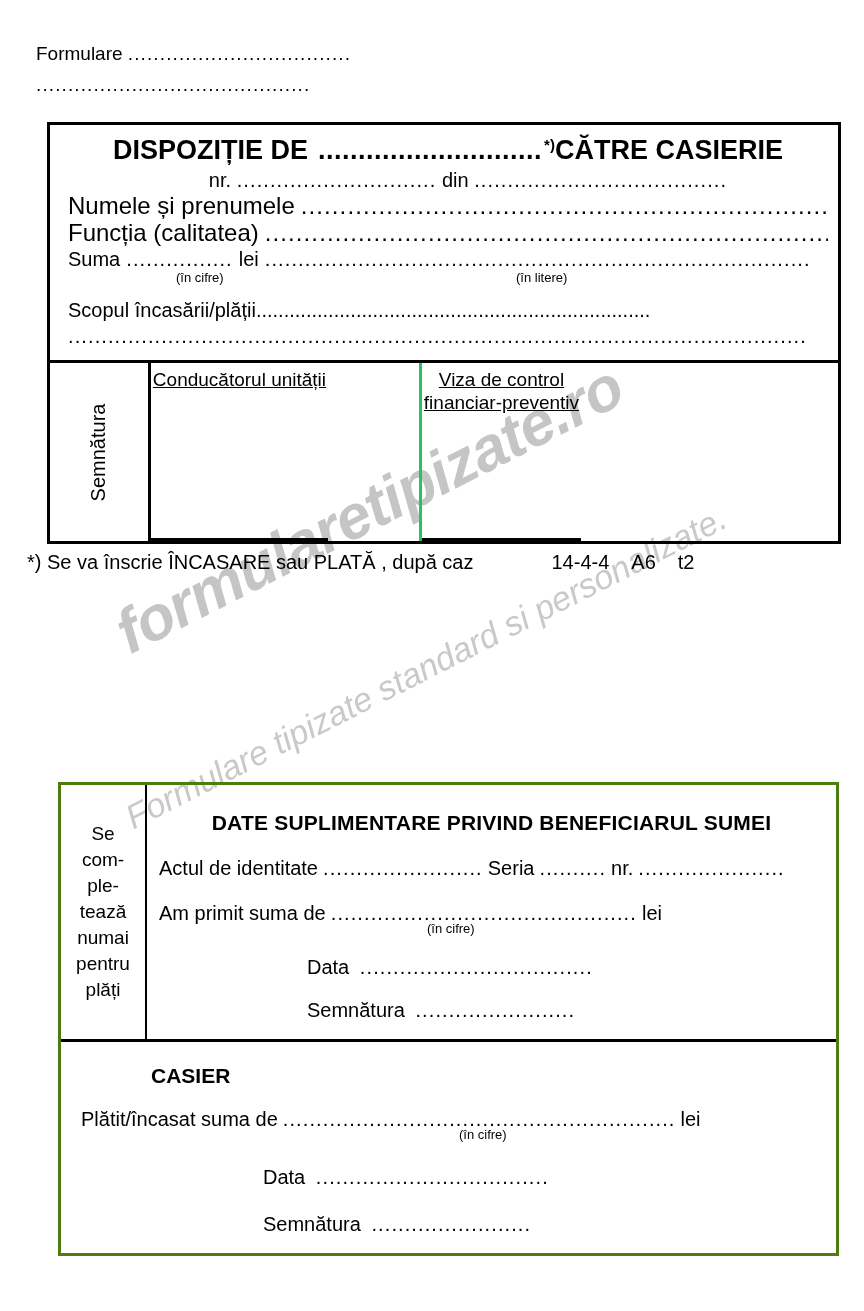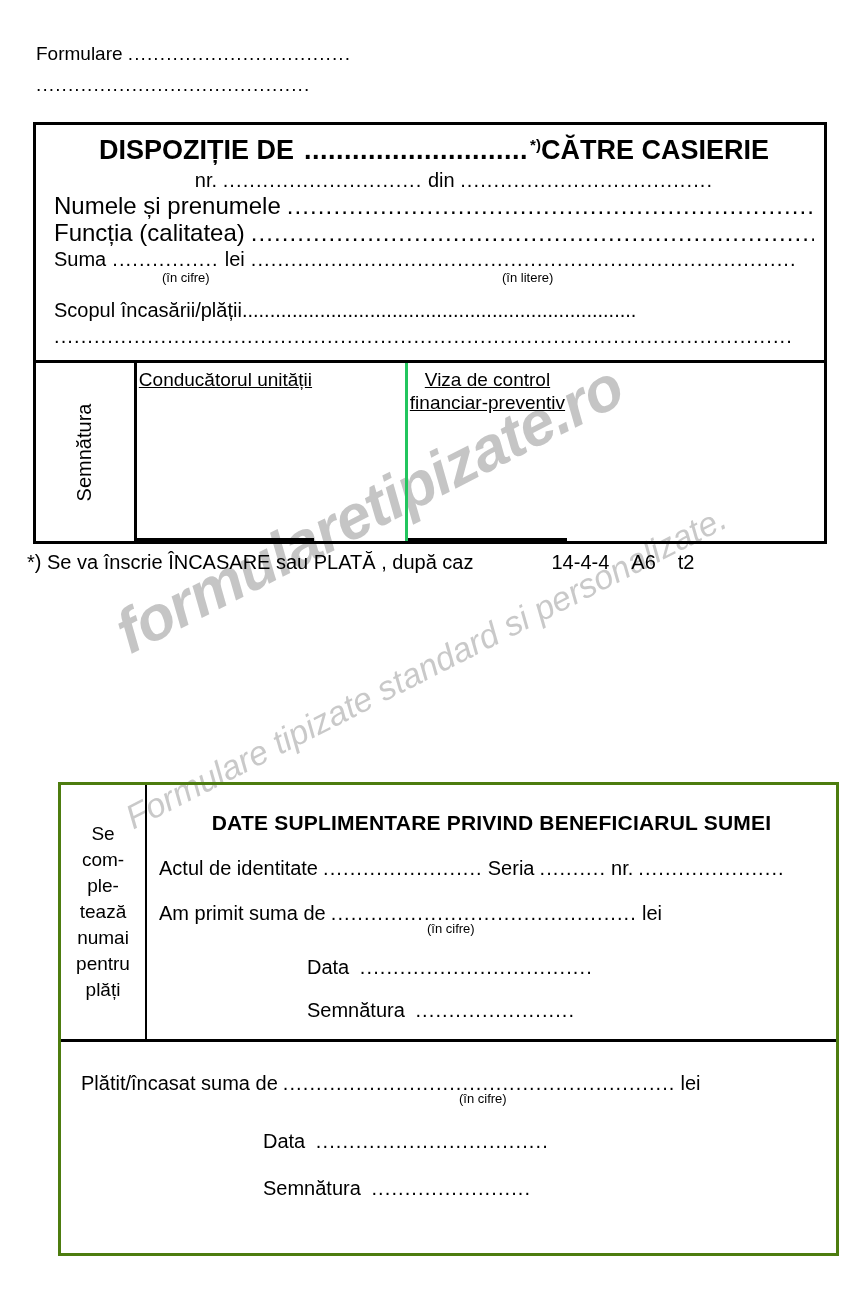--- a/index.html
+++ b/index.html
@@ -63,21 +63,21 @@
   .unit-line {
     font-size: 19px;
     line-height: 31px;
     white-space: nowrap;
   }
   .dots-inline { letter-spacing: 1.1px; }
 
   
   .form1 {
     position: absolute;
-    left: 33px;
+    left: 47px;
     top: 122px;
     width: 794px;
     border: 3px solid #000;
     box-sizing: border-box;
     z-index: 10;
     background: transparent;
   }
   .f1-body {
     padding: 6px 10px 8px 18px;
   }
@@ -458,20 +458,21 @@
         </div>
 
         <div class="f2-center-row">
           <span>Semnătura</span>
           <span class="dseg">........................</span>
         </div>
       </div>
     </div>
 
     <div class="f2-bottom">
+      <div class="casier-title">CASIER</div>
 
       <div class="casier-row">
         <span>Plătit/încasat suma de</span>
         <span class="dseg">...........................................................</span>
         <span>lei</span>
       </div>
       <div class="casier-hint">(în cifre)</div>
 
       <div class="casier-center">
         <span>Data</span>

